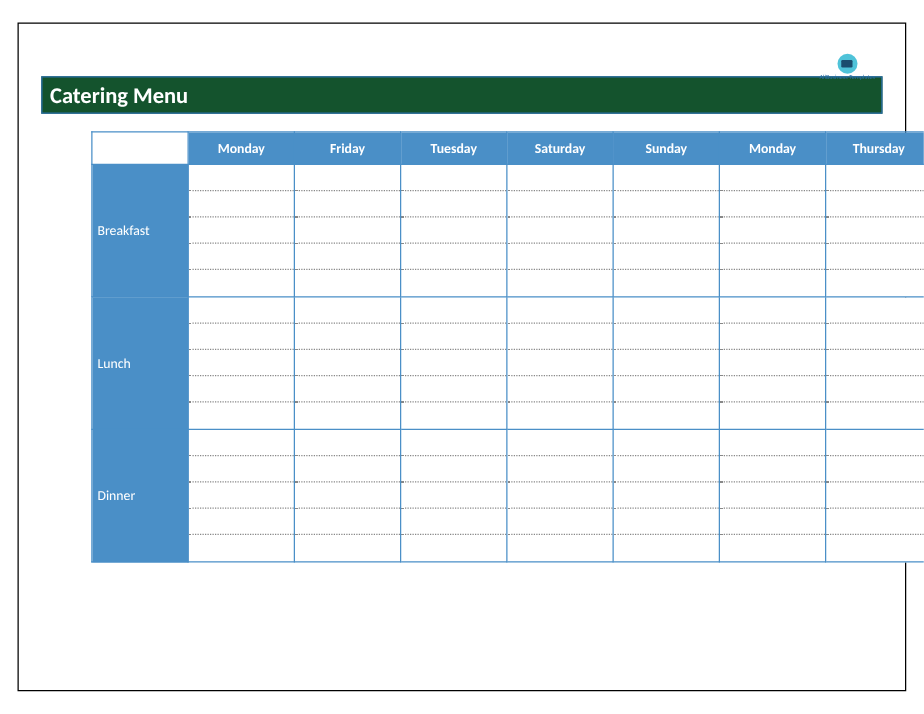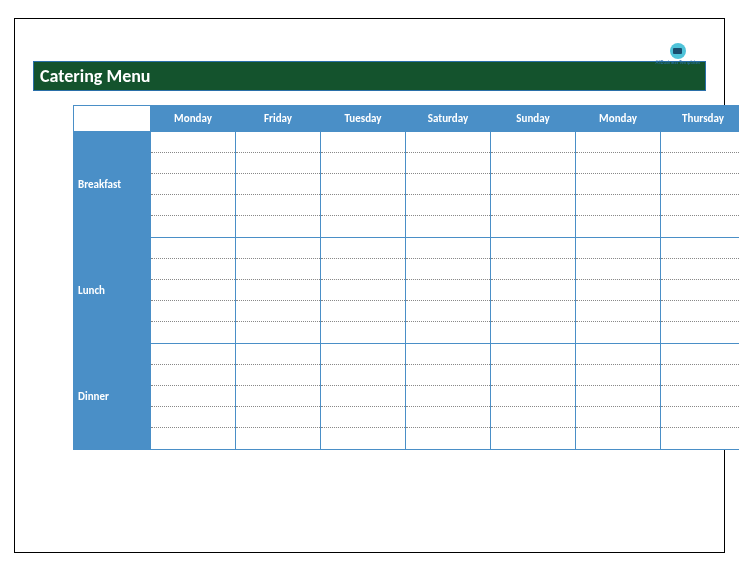--- a/index.html
+++ b/index.html
@@ -78,21 +78,21 @@
     text-align: center;
   }
   .grid thead th.corner {
     background: #fff;
     border-top: 1px solid #4a8fc7;
     border-left: 1px solid #4a8fc7;
   }
   .grid tbody th.rowhead {
     background: #4a8fc7;
     color: #fff;
-    font-weight: bold;
+    font-weight: normal;
     font-size: 11px;
     text-align: left;
     padding-left: 4px;
     vertical-align: middle;
     width: 70px;
   }
   .grid tbody td.cell {
     padding: 0;
     vertical-align: top;
     background: #fff;

